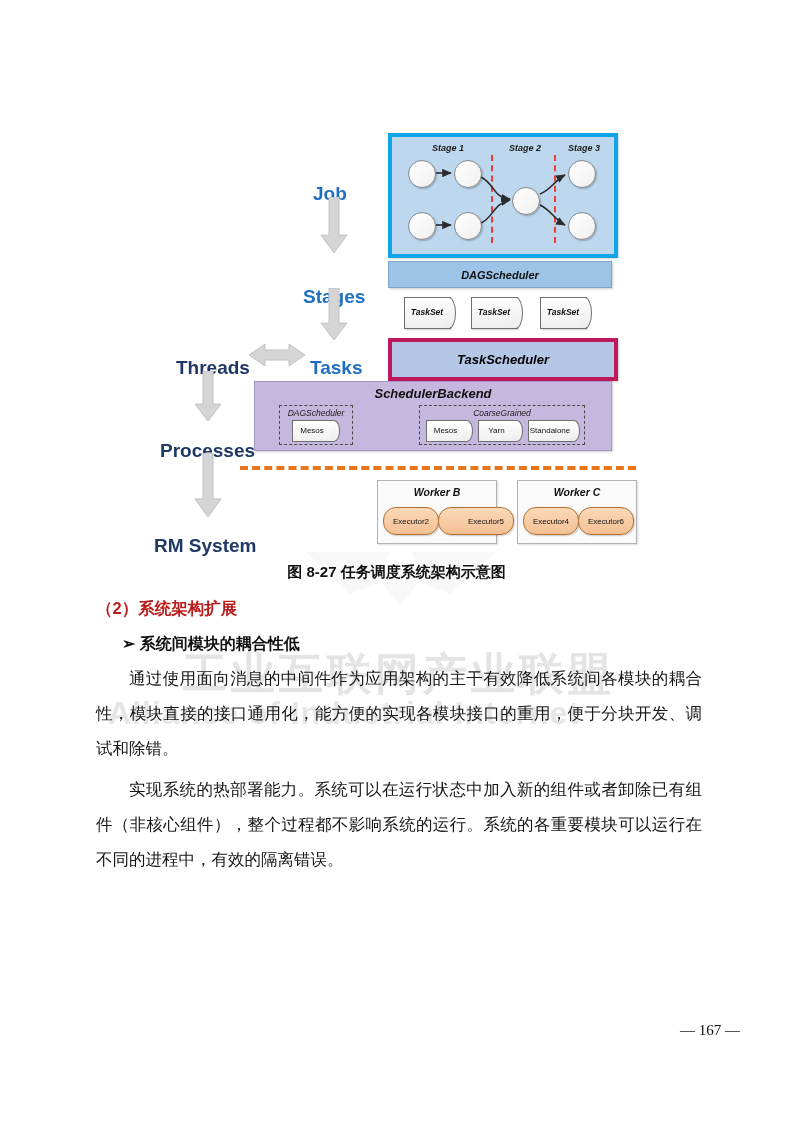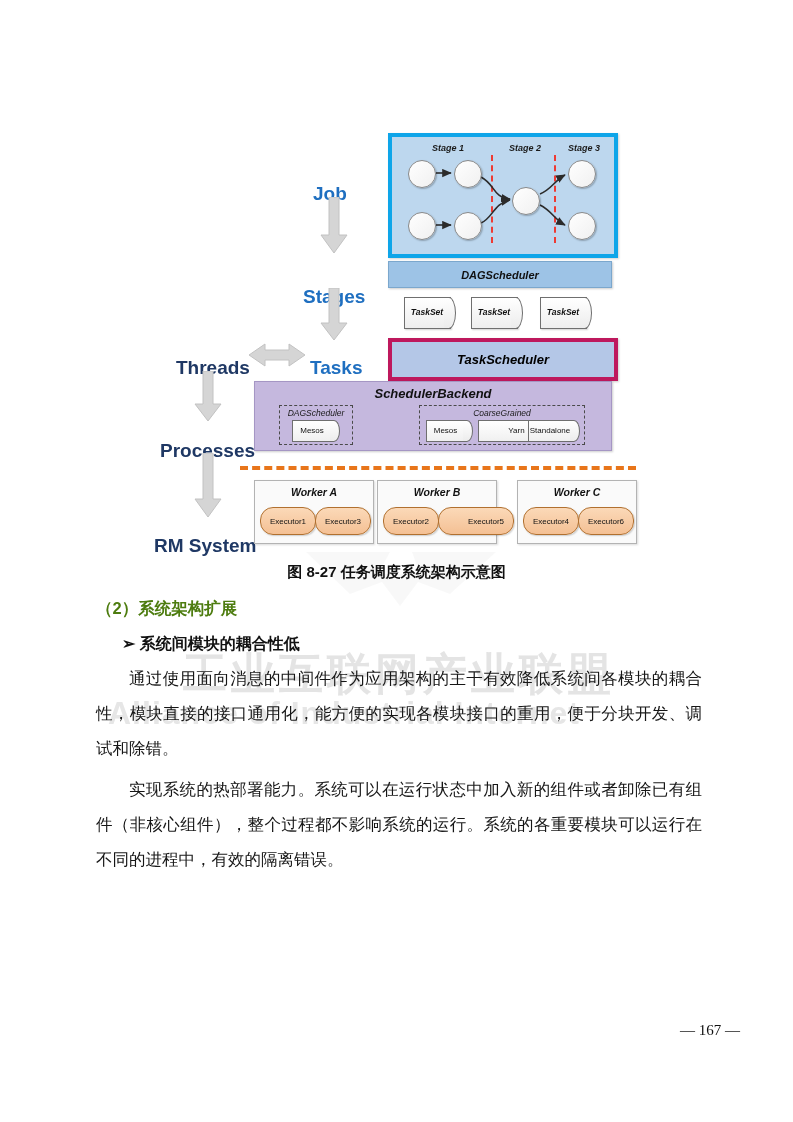--- a/index.html
+++ b/index.html
@@ -98,21 +98,21 @@
     border:1px solid #b1702f;display:flex;align-items:center;justify-content:center;
     font-family:"Liberation Sans",sans-serif;font-size:8px;color:#111;
     box-shadow:1px 1px 1.5px rgba(0,0,0,.18);}
 
   
   .caption{position:absolute;left:0;top:563px;width:793px;text-align:center;
     font-family:"Liberation Sans",sans-serif;font-weight:bold;font-size:15px;
     color:#111;z-index:12;}
   .txtblock{position:absolute;left:96px;top:598px;width:606px;z-index:12;}
   .h-sub{font-family:"Liberation Sans",sans-serif;font-weight:bold;font-size:16.5px;
-    color:#4d7c0f;margin:0 0 8px 0;text-indent:0;}
+    color:#b91c1c;margin:0 0 8px 0;text-indent:0;}
   .h-bullet{font-family:"Liberation Sans",sans-serif;font-weight:bold;font-size:16px;
     color:#111;margin:14px 0 6px 0;padding-left:26px;}
   p.body{font-family:"Liberation Serif",serif;font-size:16.5px;color:#161616;
     line-height:35px;margin:0 0 0 0;text-indent:33px;text-align:justify;}
   .pagenum{position:absolute;left:0;top:1022px;width:740px;text-align:right;
     font-family:"Liberation Serif",serif;font-size:15px;color:#111;z-index:12;}
 </style>
 </head>
 <body>
 
@@ -227,40 +227,35 @@
         </div>
       </div>
 
       <div class="dashbox" style="left:164px;top:23px;width:164px;height:38px;">
         <div class="grainlbl">CoarseGrained</div>
         <div class="mini" style="left:6px;top:14px;width:47px;">
           <div class="body"></div>
             <div class="cap"></div>
           <div class="txt">Mesos</div>
         </div>
-        <div class="mini" style="left:58px;top:14px;width:45px;padding-left:40px;">
+        <div class="mini" style="left:58px;top:14px;width:45px;">
           <div class="body"></div>
             <div class="cap"></div>
           <div class="txt">Yarn</div>
         </div>
         <div class="mini" style="left:108px;top:14px;width:52px;">
           <div class="body"></div>
             <div class="cap"></div>
           <div class="txt">Standalone</div>
         </div>
       </div>
     </div>
 
     <div class="orange"></div>
 
-    <div class="worker" style="left:254px;width:118px;">
-      <div class="wt">Worker A</div>
-      <div class="exec" style="left:5px;">Executor1</div>
-      <div class="exec" style="left:60px;">Executor3</div>
-    </div>
     <div class="worker" style="left:377px;width:118px;">
       <div class="wt">Worker B</div>
       <div class="exec" style="left:5px;">Executor2</div>
       <div class="exec" style="left:60px;padding-left:20px;">Executor5</div>
     </div>
     <div class="worker" style="left:472px;width:118px;margin-left:45px;">
       <div class="wt">Worker C</div>
       <div class="exec" style="left:5px;">Executor4</div>
       <div class="exec" style="left:60px;">Executor6</div>
     </div>

